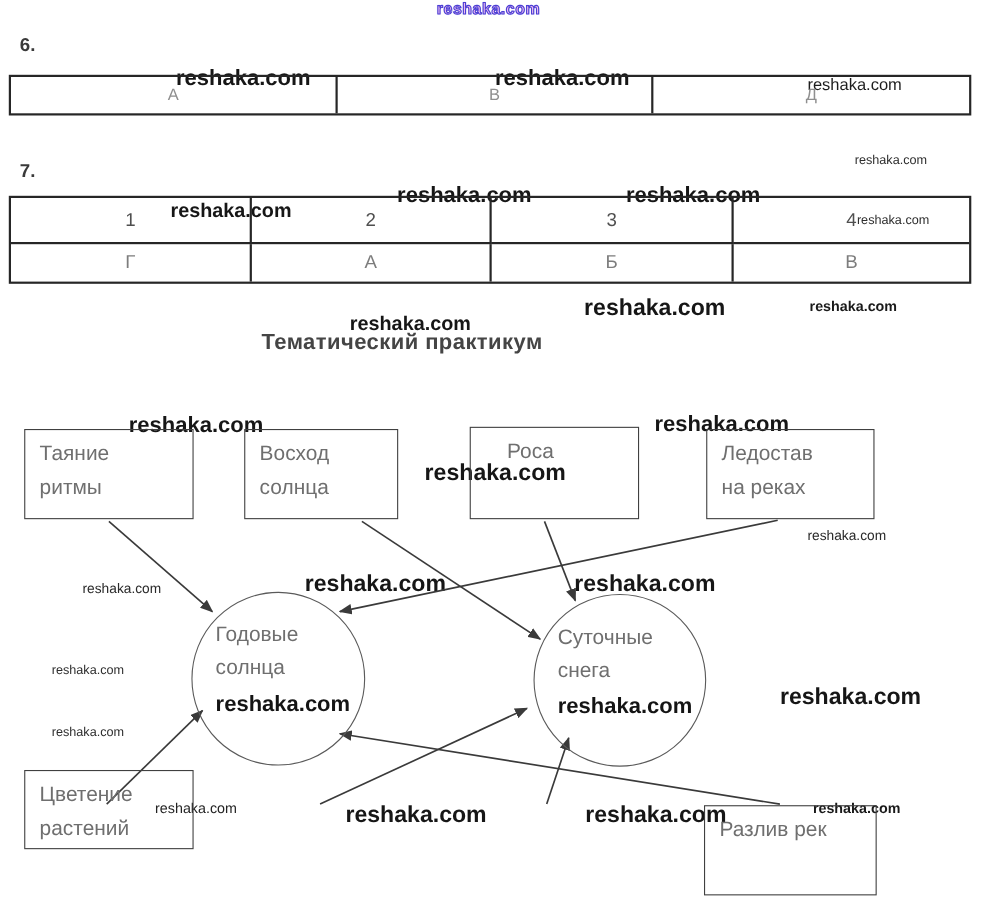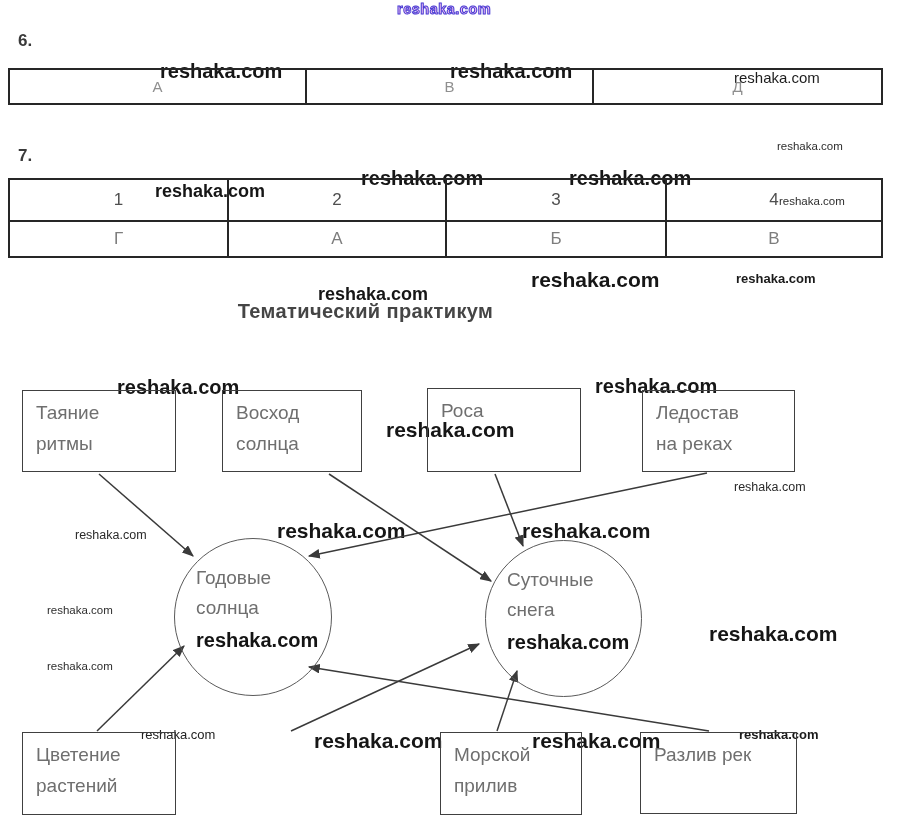--- a/index.html
+++ b/index.html
@@ -40,23 +40,23 @@
   
   .heading{position:absolute;left:0;top:300px;width:731px;text-align:center;
       font-size:20px;font-weight:700;color:#454545;letter-spacing:.4px;}
   
   .dbox{position:absolute;border:1.5px solid #404040;box-sizing:border-box;background:transparent;}
   .dbox .lbl{display:block;margin:7px 6px 0 13px;width:96px;
       font-size:19px;color:#6f6f6f;line-height:1.62;}
   .dbox.wide .lbl{width:auto;white-space:nowrap;}
   .b1{left:22px;top:390px;width:154px;height:82px;}
   .b2{left:222px;top:390px;width:140px;height:82px;}
-  .b3{left:427px;top:388px;width:154px;height:84px;}
+  .b3{left:427px;top:388px;width:154px;height:84px;padding-left:20px;}
   .b4{left:642px;top:390px;width:153px;height:82px;}
-  .b5{left:22px;top:732px;width:154px;height:83px;}
+  .b5{left:22px;top:700px;width:154px;height:72px;}
   .b6{left:220px;top:732px;width:155px;height:83px;}
   .b7{left:440px;top:732px;width:142px;height:83px;}
   .b8{left:640px;top:732px;width:157px;height:82px;}
   .dcircle{position:absolute;border:1px solid #5a5a5a;border-radius:50%;box-sizing:border-box;}
   .c-left{left:174px;top:538px;width:158px;height:158px;}
   .c-right{left:485px;top:540px;width:157px;height:157px;}
   .dcircle .content{margin:24px 0 0 21px;font-size:19px;color:#6f6f6f;line-height:1.6;}
   .dcircle .clabel{display:block;width:104px;}
   .dcircle .cwm{display:block;font-size:20px;font-weight:700;color:#141414;white-space:nowrap;}
   .arrows{position:absolute;left:0;top:0;pointer-events:none;}
@@ -152,20 +152,17 @@
   <div class="dcircle c-right">
     <div class="content">
       <span class="clabel">Суточные снега</span>
       <span class="cwm">reshaka.com</span>
     </div>
   </div>
 
   <div class="dbox b5">
     <span class="lbl">Цветение растений</span>
   </div>
-  <div class="dbox b7">
-    <span class="lbl">Морской прилив</span>
-  </div>
   <div class="dbox b8 wide">
     <span class="lbl">Разлив рек</span>
   </div>
 
 </div>
 
 </body></html>

